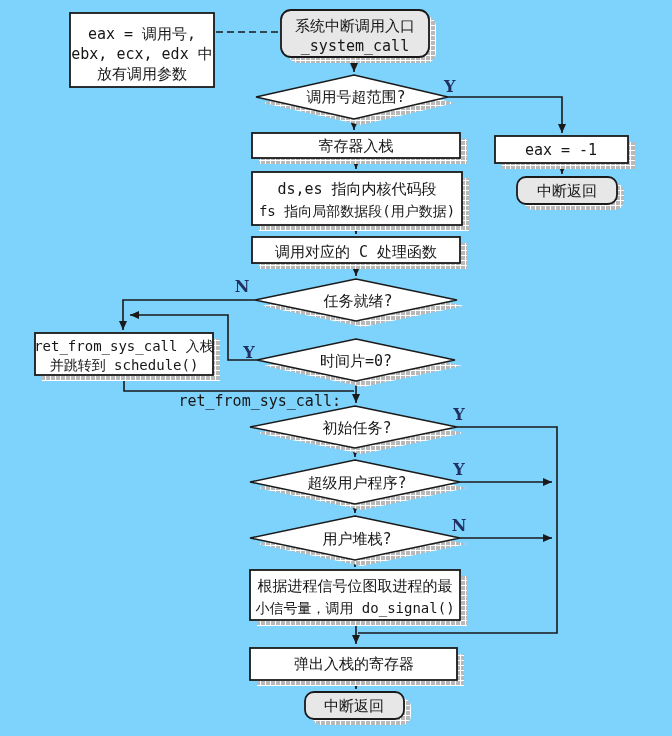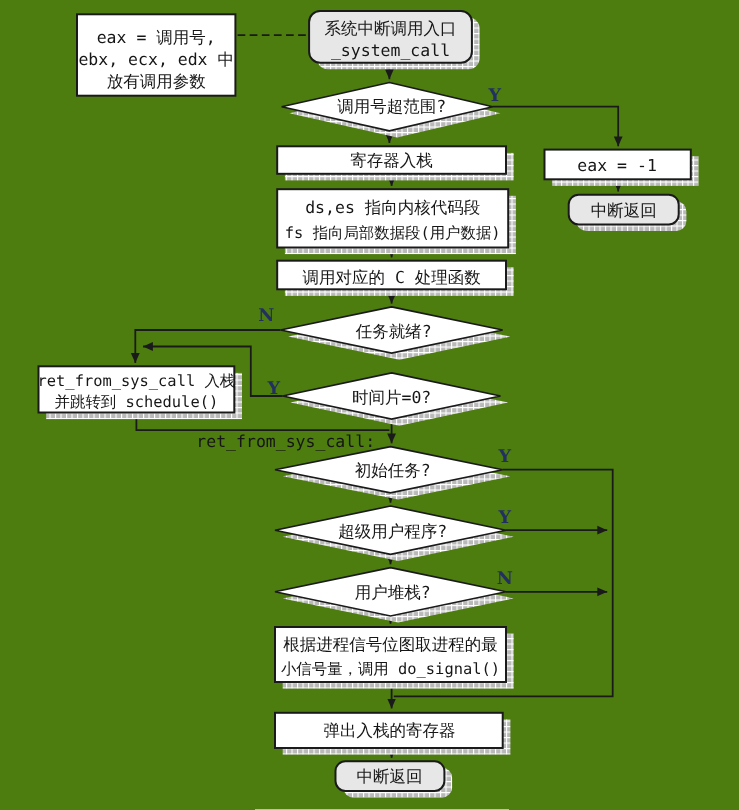--- a/index.html
+++ b/index.html
@@ -1,16 +1,16 @@
 <!DOCTYPE html>
 <html><head>
 <meta charset="utf-8">
 <style>
   html,body{margin:0;padding:0;background:#ffffff;}
-  .stage{width:672px;height:736px;position:relative;background:#4d7c0f;}
+  .stage{width:672px;height:736px;position:relative;background:#7dd3fc;}
   svg{display:block;}
   .box{fill:#ffffff;stroke:#1a1a1a;stroke-width:1.8;}
   .term{stroke:#1a1a1a;stroke-width:1.8;}
   .diamond{fill:#ffffff;stroke:#1a1a1a;stroke-width:1.5;}
   .conn{fill:none;stroke:#1a1a1a;stroke-width:1.6;}
   .dash{stroke-dasharray:7 4;}
   .shadow{fill:url(#hatch);stroke:none;}
   text{font-family:"DejaVu Sans Mono","Liberation Sans",sans-serif;font-size:15px;fill:#161616;}
   .s14{font-size:14px;}
   .yn{font-family:"DejaVu Serif","Liberation Serif",serif;font-weight:bold;font-size:16px;fill:#223061;}

